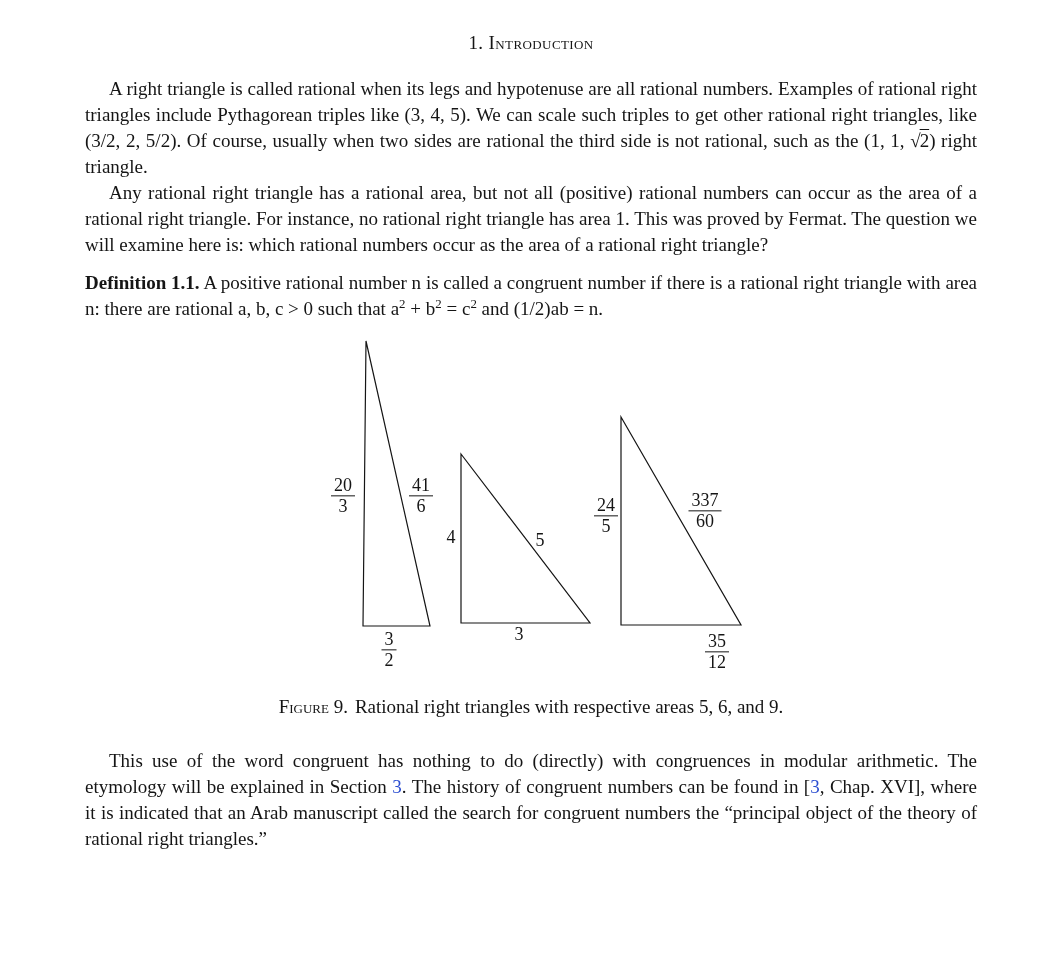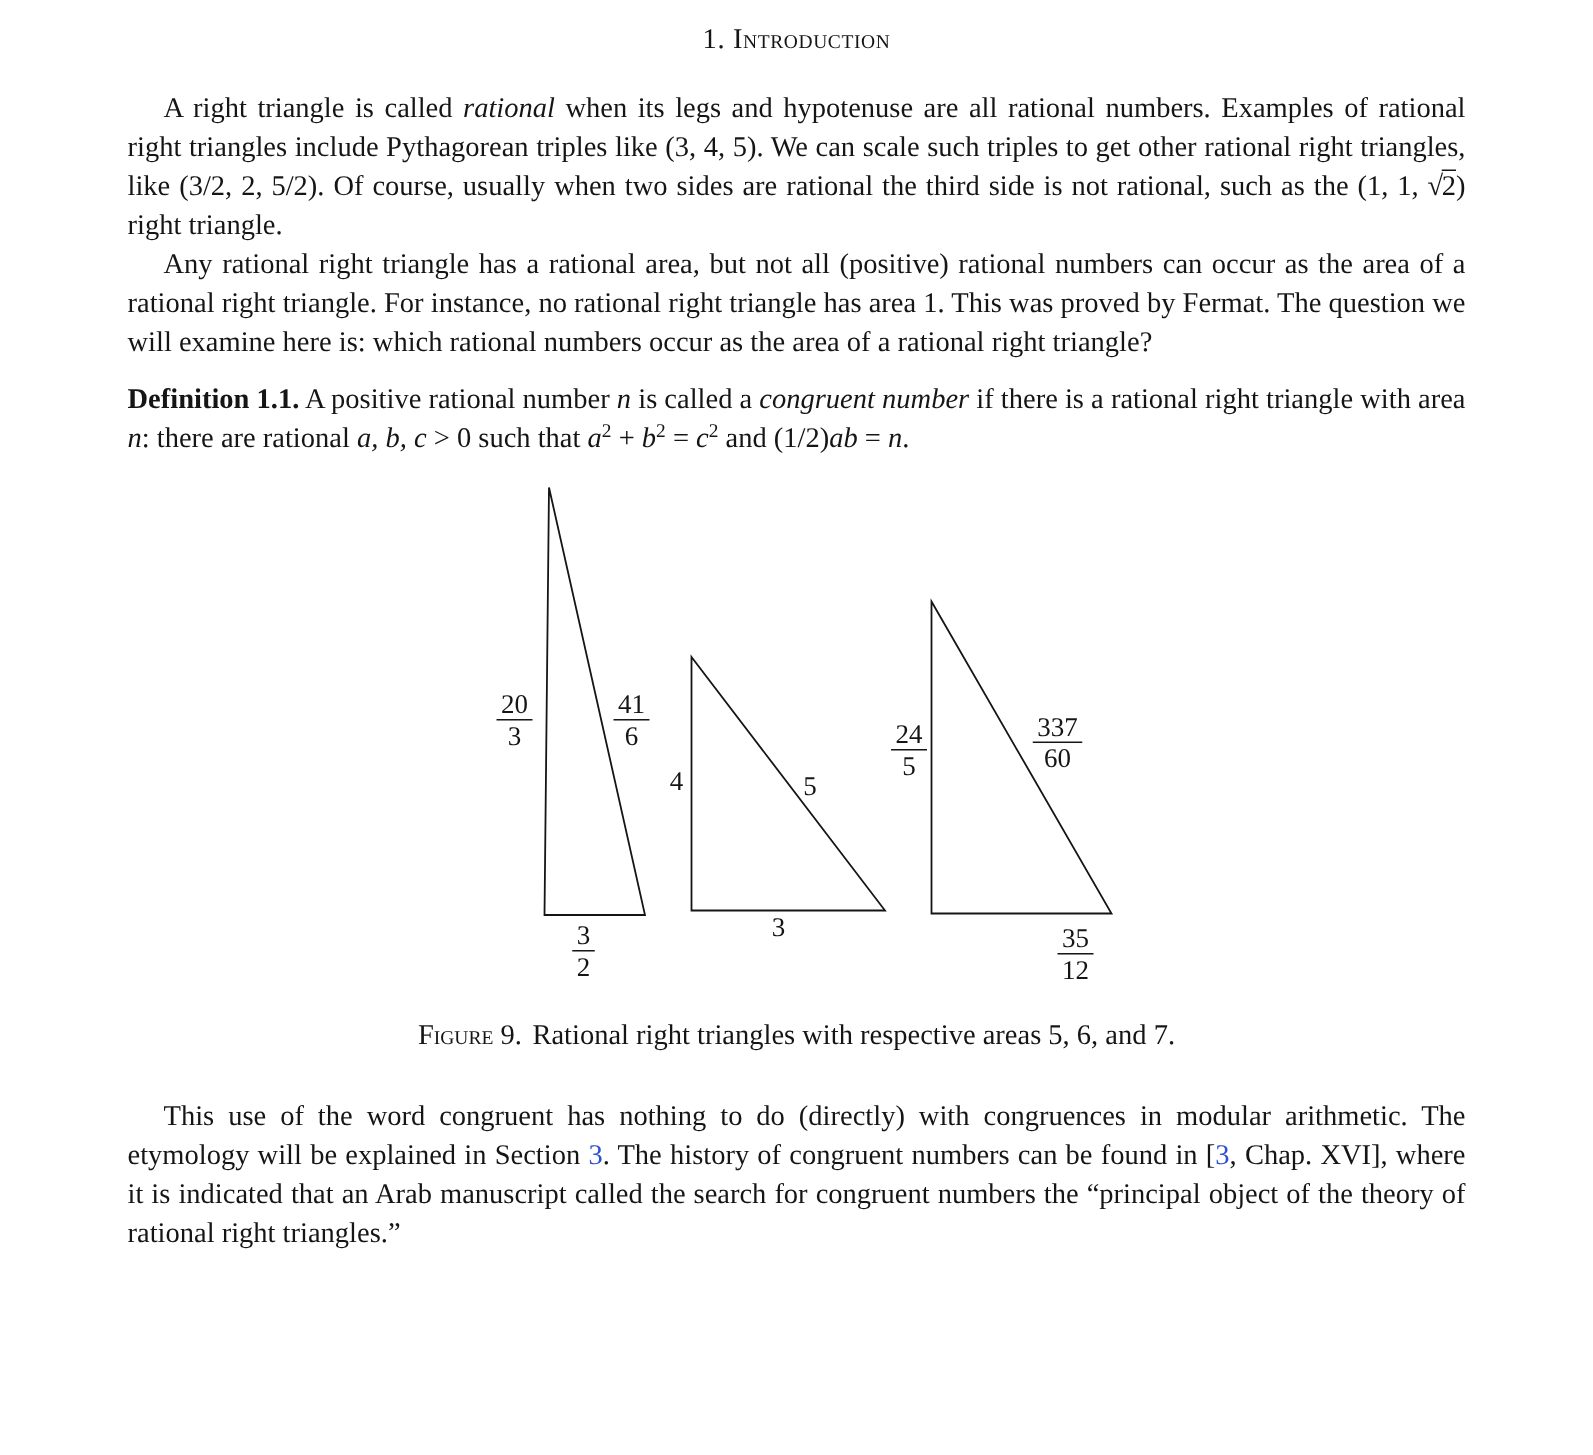--- a/index.html
+++ b/index.html
@@ -1,38 +1,38 @@
 <!DOCTYPE html>
 <html><head>
 <meta charset="utf-8">
 <style>
   html,body{margin:0;padding:0;background:#ffffff;}
   .page{
     position:relative;
     width:1062px;height:970px;
     box-sizing:border-box;
-    padding:14px 85px 0 85px;
+    padding:30px 85px 0 85px;
     overflow:hidden;
     background:#ffffff;
     color:#151515;
     font-family:"Liberation Serif","DejaVu Serif",serif;
     font-size:19px;line-height:26px;
   }
   .heading{
     margin:0 0 20px 0;
     text-align:center;
     font-variant:small-caps;
     letter-spacing:0.4px;
   }
   .para{margin:0;text-align:justify;}
   .indent{text-indent:24px;}
   .defn{margin:12px 0;text-indent:0;}
   .sc{font-variant:small-caps;}
   
-  .st-i{font-style:italic;margin-top:47px;}
+  .st-i{margin-top:47px;}
   .st-b{font-weight:bold;}
   .st-link{color:#2d4fd1;cursor:pointer;}
   .st-sup{font-size:0.68em;vertical-align:0.52em;line-height:0;}
   .st-ov{text-decoration:overline;margin-left:-1px;}
   
   .figure{position:relative;height:336px;margin-top:16px;}
   .fig-svg{position:absolute;left:0;top:0;}
   .flabel{
     position:absolute;transform:translate(-50%,-50%);
     font-size:18px;line-height:1.12;color:#151515;white-space:nowrap;
@@ -91,19 +91,19 @@
       <span class="num">337</span>
       <span class="den">60</span>
     </div>
     <div class="flabel frac" style="left:632px;top:314px">
       <span class="num">35</span>
       <span class="den">12</span>
     </div>
   </div>
 
   <div class="caption">
-    <span class="sc">Figure 9.</span><span class="cap-text">Rational right triangles with respective areas 5, 6, and 7.</span>
+    <span class="sc">Figure 9.</span><span class="cap-text">Rational right triangles with respective areas 5, 6, and 9.</span>
   </div>
 
   <p class="para indent p4"><span>This use of the word congruent has nothing to do (directly) with congruences in modular arithmetic. The etymology will be explained in Section </span><span class="st-link">3</span><span>. The history of congruent numbers can be found in [</span><span class="st-link">3</span><span>, Chap. XVI], where it is indicated that an Arab manuscript called the search for congruent numbers the “principal object of the theory of rational right triangles.”</span></p>
 
 
 </div>
 
 </body></html>

